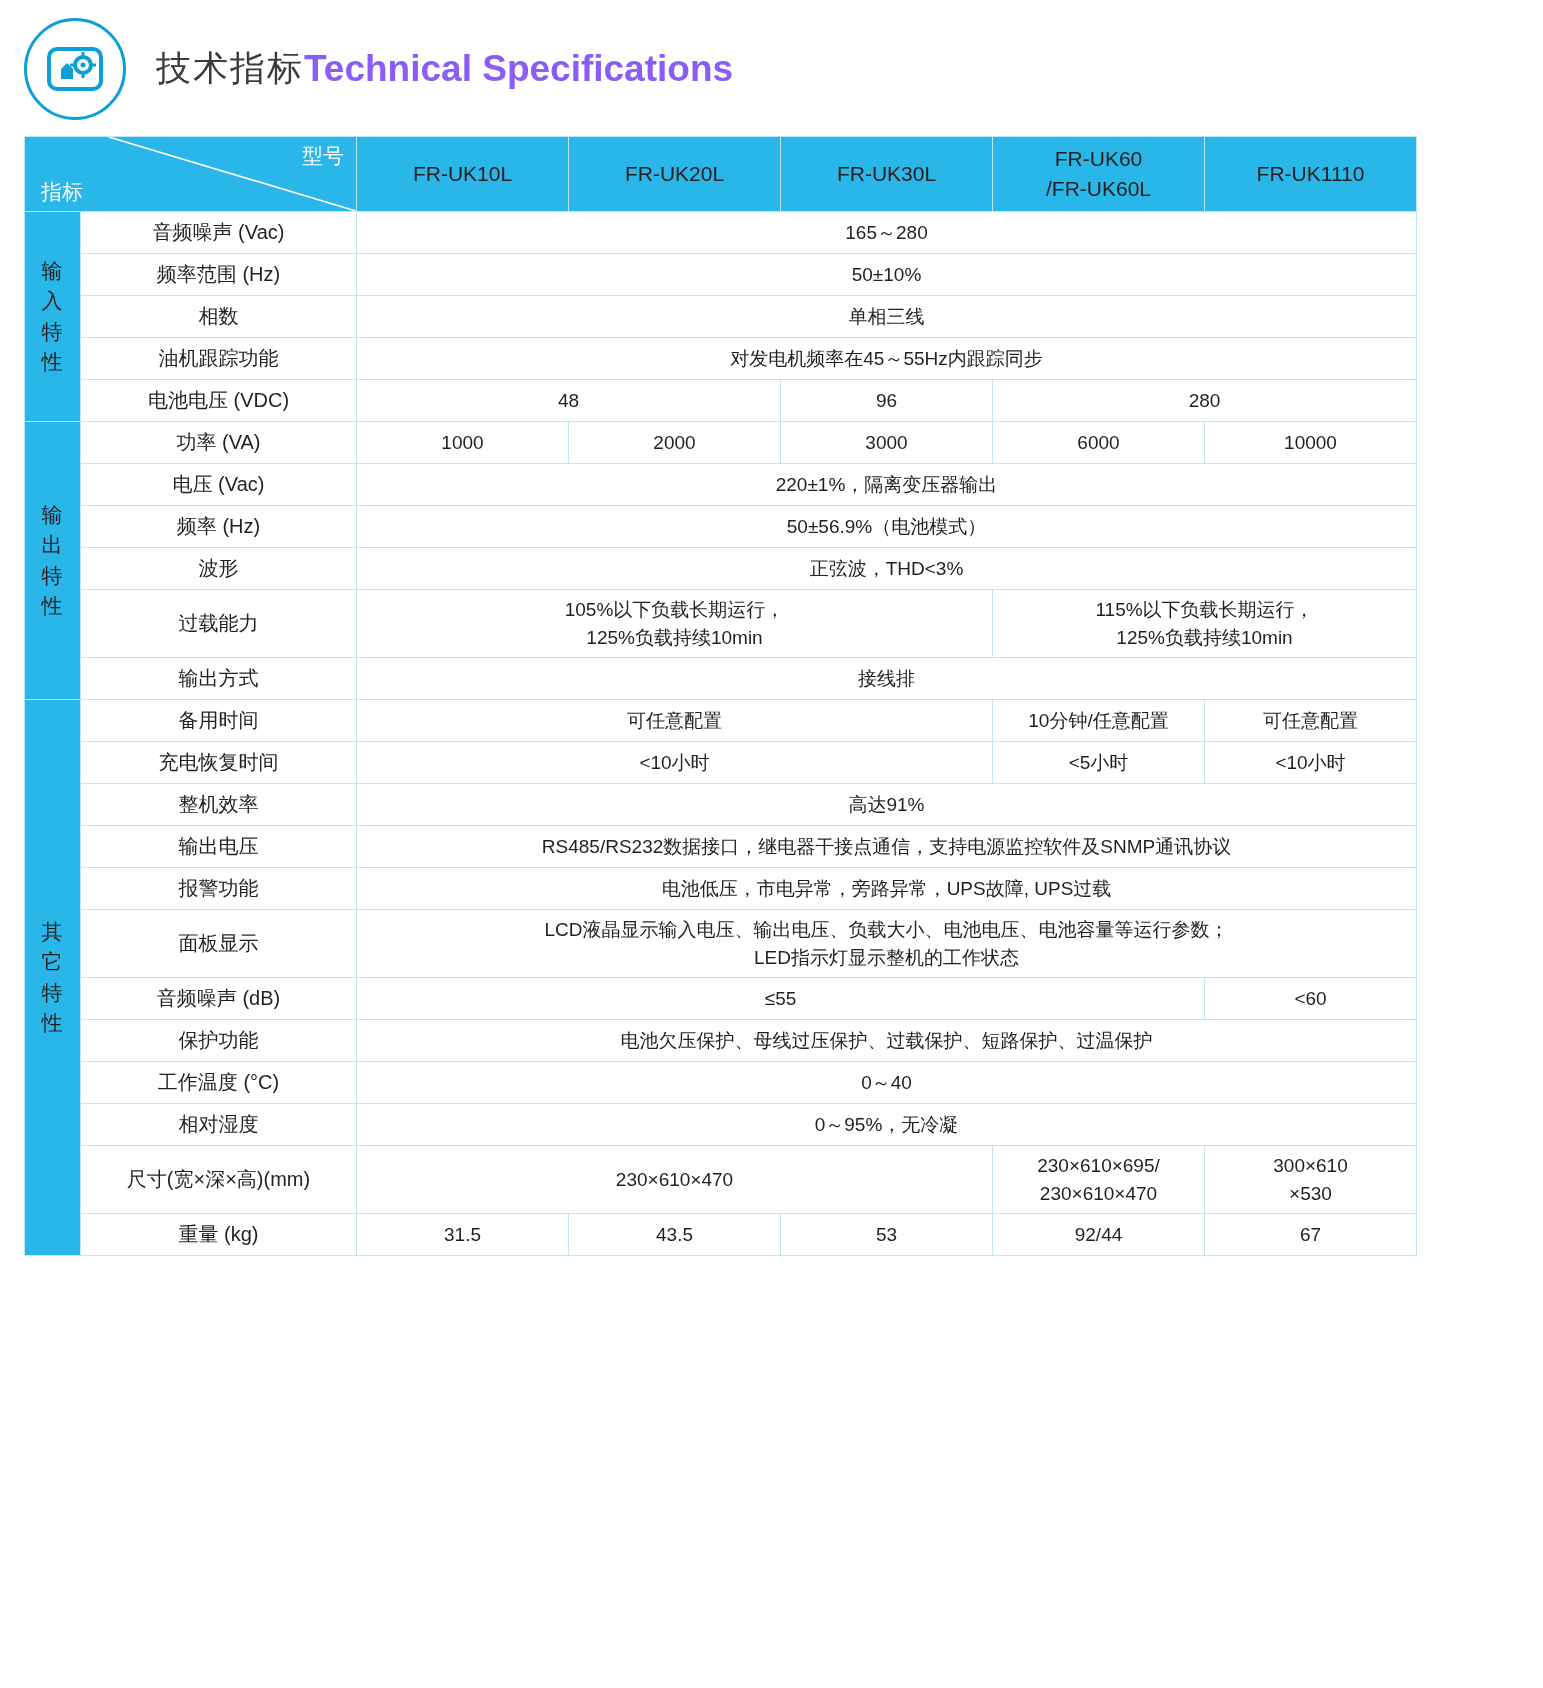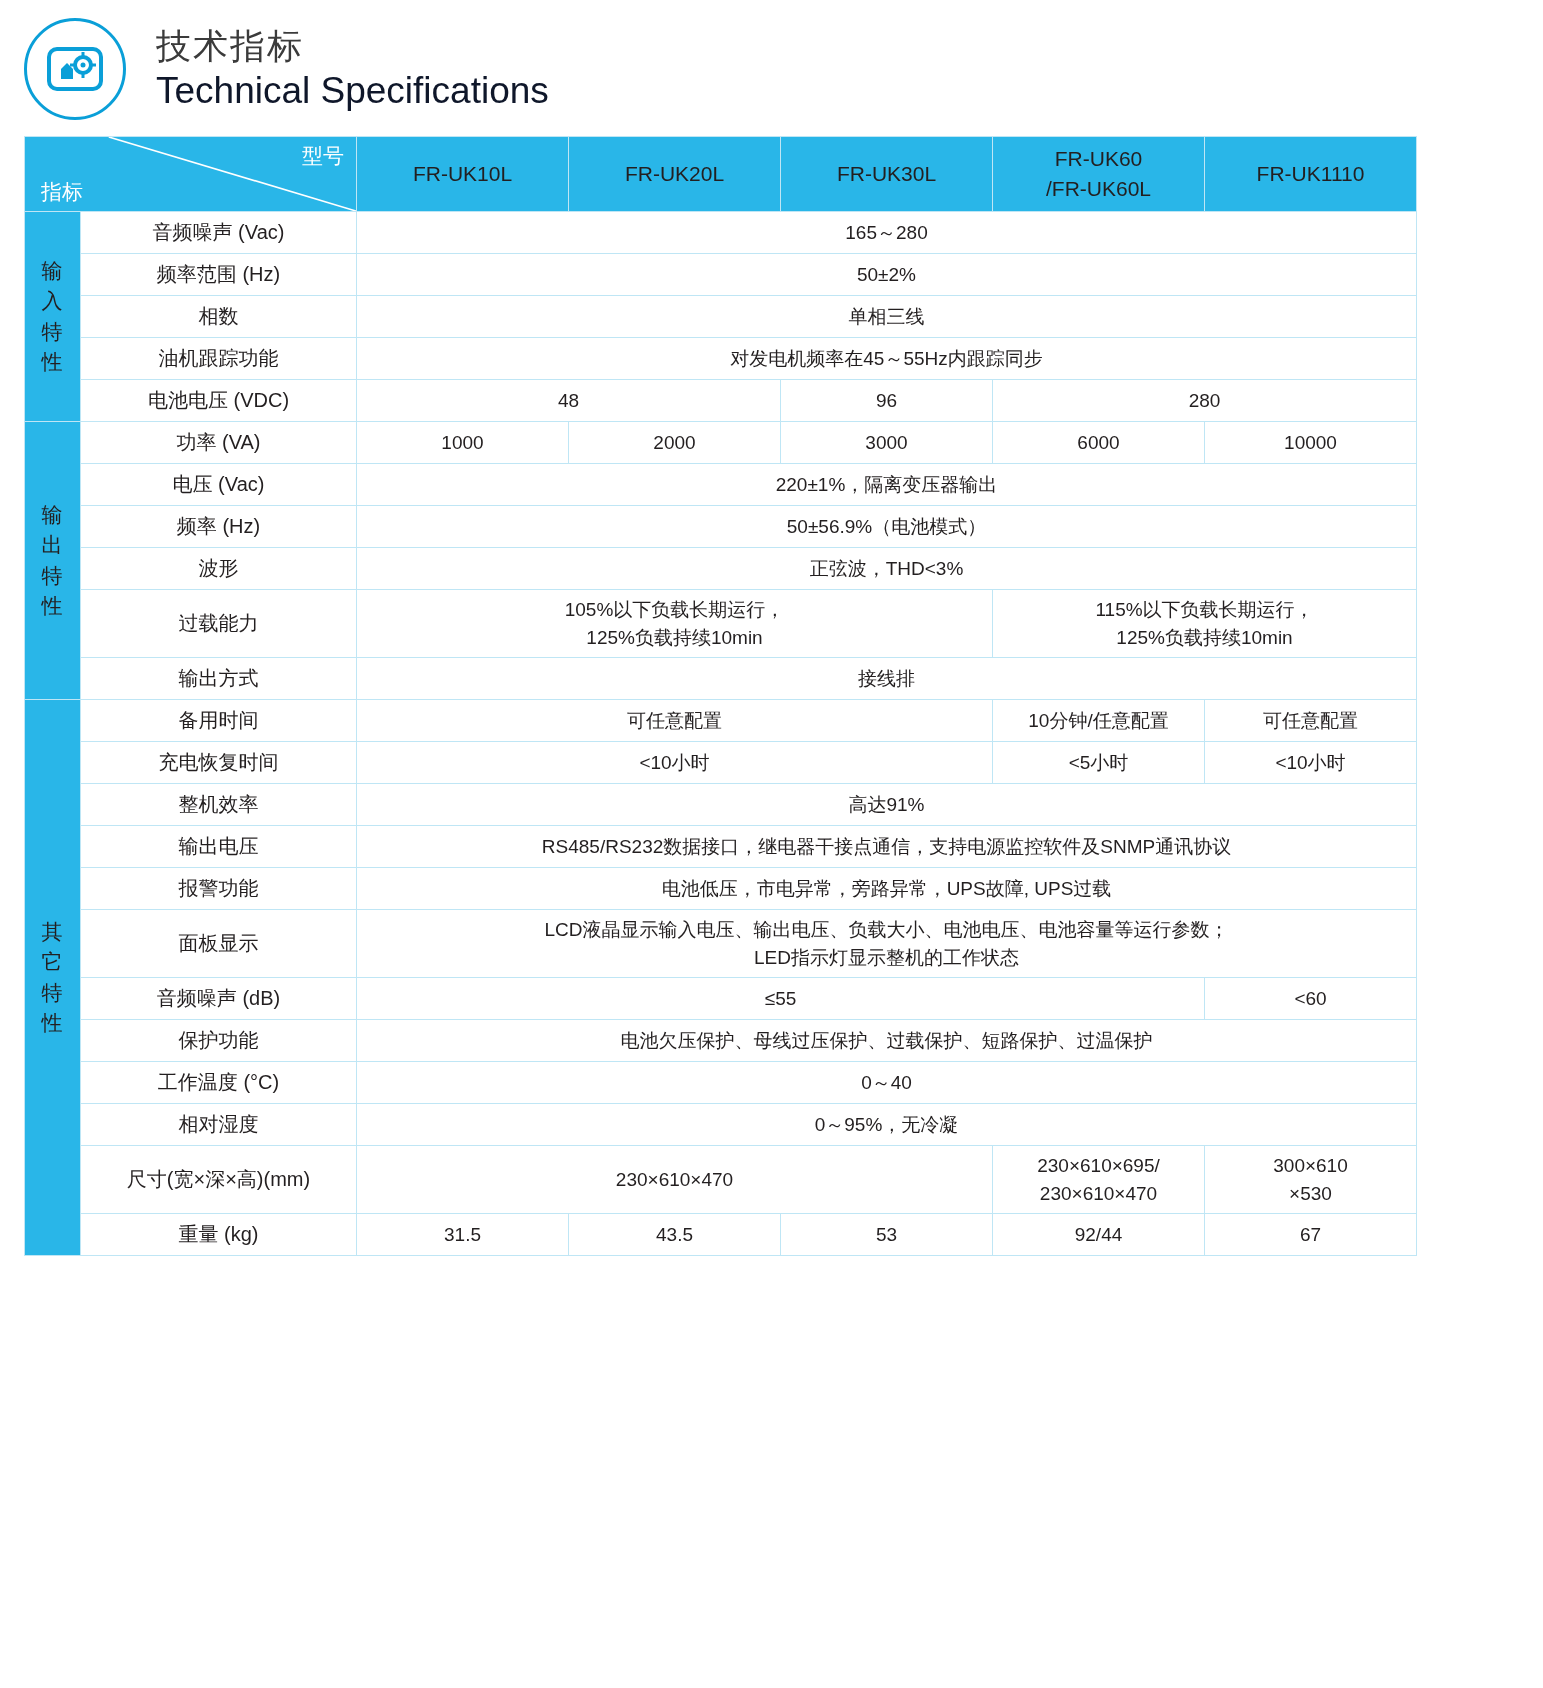--- a/index.html
+++ b/index.html
@@ -34,34 +34,34 @@
     border-radius: 50%;
     border: 3px solid #0a9fd8;
     display: flex;
     align-items: center;
     justify-content: center;
     flex: 0 0 auto;
     margin-right: 30px;
   }
   .header-text {
     display: flex;
-    flex-direction: column;
+    flex-direction: row;
     justify-content: center;
   }
   .title-cn {
     font-size: 35px;
     letter-spacing: 2px;
     color: #3b3b3b;
     line-height: 1.25;
   }
   .title-en {
     font-size: 37px;
-    color: #0f172a;
+    color: #8b5cf6;
     line-height: 1.25;
-    font-weight: 400;
+    font-weight: 700;
   }
 
   
   .table-wrap {
     padding: 0 24px;
     margin-top: 6px;
   }
   table.spec {
     border-collapse: collapse;
     table-layout: fixed;
@@ -197,21 +197,21 @@
           <span>输</span>
           <span>入</span>
           <span>特</span>
           <span>性</span>
         </td>
         <td class="rowlabel">音频噪声 (Vac)</td>
         <td colspan="5">165～280</td>
       </tr>
       <tr>
         <td class="rowlabel">频率范围 (Hz)</td>
-        <td colspan="5">50±2%</td>
+        <td colspan="5">50±10%</td>
       </tr>
       <tr>
         <td class="rowlabel">相数</td>
         <td colspan="5">单相三线</td>
       </tr>
       <tr>
         <td class="rowlabel">油机跟踪功能</td>
         <td colspan="5">对发电机频率在45～55Hz内跟踪同步</td>
       </tr>
       <tr>

